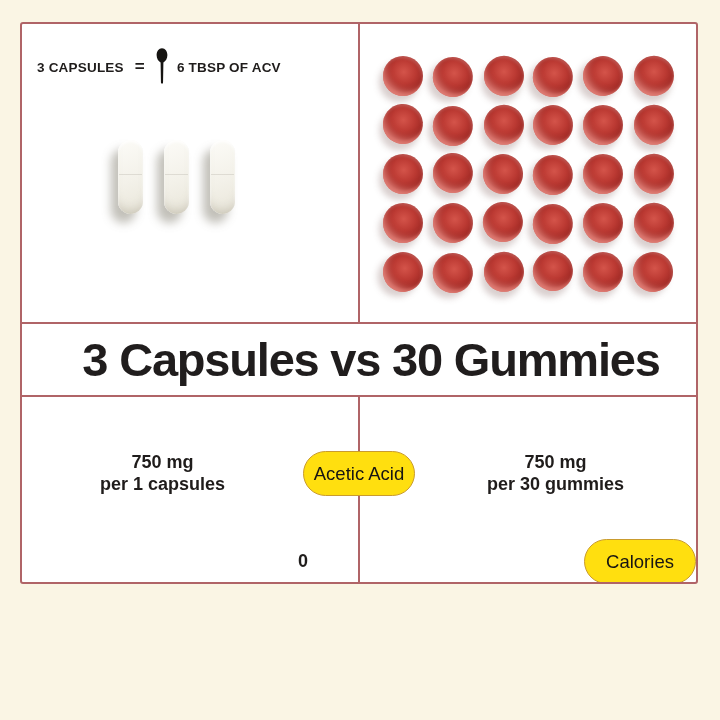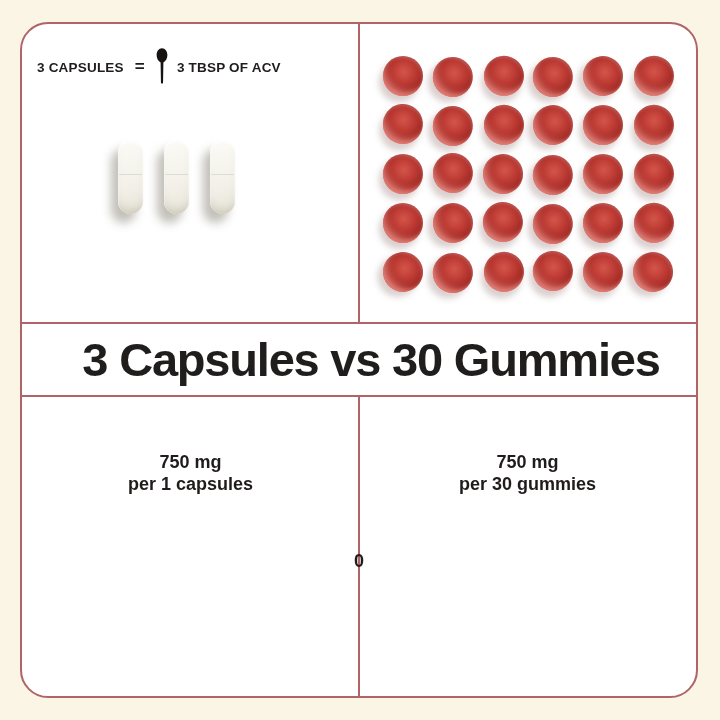--- a/index.html
+++ b/index.html
@@ -15,24 +15,24 @@
   body{
     background:var(--bg);
     font-family:"Liberation Sans","DejaVu Sans",sans-serif;
     color:var(--ink);
     position:relative;
     overflow:hidden;
   }
   .card{
     position:absolute;
     left:20px;top:22px;
-    width:678px;height:676px;
+    width:678px;height:562px;
     background:var(--card);
     border:2px solid var(--line);
-    border-radius:28px;
+    border-radius:3px;
     overflow:hidden;
     display:flex;flex-direction:column;
   }
   
   .top-row{height:298px;display:flex;}
   .panel-capsules{width:338px;border-right:2px solid var(--line);position:relative;}
   .panel-gummies{flex:1;display:flex;align-items:flex-start;justify-content:center;}
   .equiv{
     display:flex;align-items:center;gap:9px;
     padding:24px 0 0 15px;
@@ -119,21 +119,21 @@
   <div class="top-row">
     <div class="panel-capsules">
       <div class="equiv">
         <span>3 CAPSULES</span>
         <span class="eq">=</span>
         <span class="spoon">
           <svg width="12" height="38" viewBox="0 0 12 38" aria-hidden="true">
             <path d="M6 0.3 C9.2 0.3 11.4 3.3 11.4 7.1 C11.4 10.7 9.6 13.6 7.4 14.4 L7.05 34.6 C7.05 36.2 4.95 36.2 4.95 34.6 L4.6 14.4 C2.4 13.6 0.6 10.7 0.6 7.1 C0.6 3.3 2.8 0.3 6 0.3 Z" fill="#161412"></path>
           </svg>
         </span>
-        <span>3 TBSP OF ACV</span>
+        <span>6 TBSP OF ACV</span>
       </div>
       <div class="capsules-group">
           <div class="capsule"></div>
           <div class="capsule"></div>
           <div class="capsule"></div>
         </div>
     </div>
     <div class="panel-gummies">
       <div class="gummies-grid" style="grid-template-columns: repeat(6, 40px);">
           <div class="gummy"></div>
@@ -175,26 +175,28 @@
   </div>
 
   <div class="bottom">
     <div class="center-divider"></div>
     <div class="rows">
         <div class="crow">
           <div class="val">
             <div>750 mg</div>
             <div>per 1 capsules</div>
           </div>
+          <div class="badge">Acetic Acid</div>
           <div class="val">
             <div>750 mg</div>
             <div>per 30 gummies</div>
           </div>
         </div>
         <div class="crow">
           <div class="val">
             <div>0</div>
           </div>
+          <div class="badge">Calories</div>
         </div>
       </div>
   </div>
 
 </div>
 
 </body></html>

